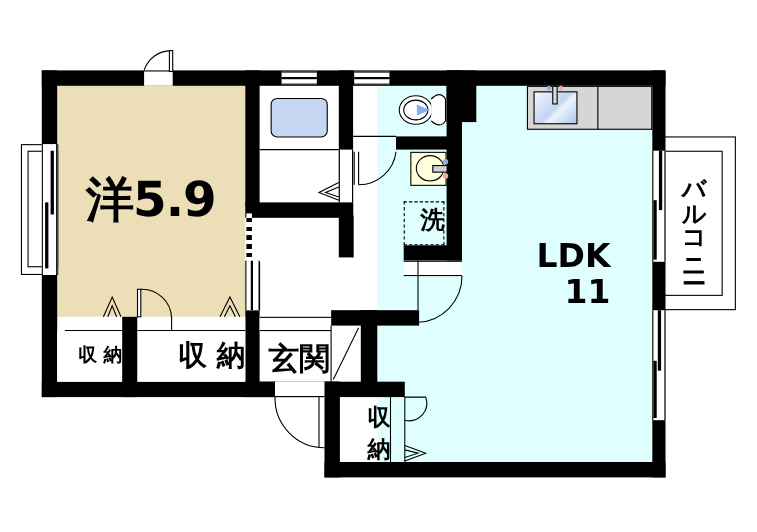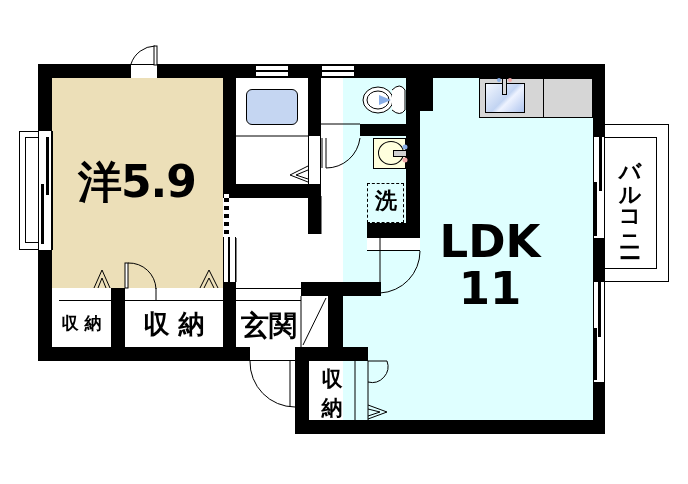--- a/index.html
+++ b/index.html
@@ -1,19 +1,19 @@
 <!DOCTYPE html>
 <html><head>
 <meta charset="utf-8">
 <style>
   html,body{margin:0;padding:0;background:#fff;}
   body{width:688px;height:484px;position:relative;overflow:hidden;font-family:"DejaVu Sans","Liberation Sans",sans-serif;}
   .abs{position:absolute;box-sizing:border-box;}
   .wall{position:absolute;background:#000;}
-  .room-label{position:absolute;font-weight:bold;color:#000;text-align:center;line-height:1;white-space:nowrap;}
+  .room-label{position:absolute;font-weight:bold;color:#000;text-align:right;line-height:1;white-space:nowrap;}
   svg{position:absolute;left:0;top:0;}
 </style>
 </head>
 <body>
 
 <div class="abs" style="left:52px;top:78px;width:171px;height:210px;background:#ECDFB8;"></div>
 <div class="abs" style="left:343px;top:78px;width:250px;height:343px;background:#DFFFFF;"></div>
 <div class="abs" style="left:420px;top:78px;width:173px;height:210px;background:#DFFFFF;"></div>
 
 <div class="abs" style="left:603px;top:124px;width:66px;height:158px;border:1.5px solid #000;background:#fff;"></div>
@@ -157,21 +157,21 @@
   <circle cx="405" cy="147" r="2.5" fill="#8AAEE6"></circle>
   <circle cx="405" cy="160" r="2.5" fill="#F0A8A8"></circle>
   <circle cx="499" cy="80" r="2" fill="#8AAEE6"></circle>
   <circle cx="510" cy="80" r="2" fill="#F0A8A8"></circle>
 </svg>
 
 <div class="room-label" style="left:78px;top:160px;font-size:44px;letter-spacing:-1px;">
   <span>洋</span><span>5.9</span>
 </div>
 
-<div class="room-label" style="left:425px;top:218px;width:130px;font-size:45px;line-height:1.05;">
+<div class="room-label" style="left:425px;top:218px;width:130px;font-size:30px;line-height:1.05;">
   <div>LDK</div>
   <div>11</div>
 </div>
 
 <div class="room-label" style="left:52px;top:315px;width:59px;font-size:17px;">収 納</div>
 <div class="room-label" style="left:125px;top:311px;width:98px;font-size:26px;">収 納</div>
 <div class="room-label" style="left:238px;top:312px;width:62px;font-size:28px;">玄関</div>
 
 <div class="room-label" style="left:309px;top:365px;width:46px;font-size:21px;line-height:1.4;">
   <div>収</div>

